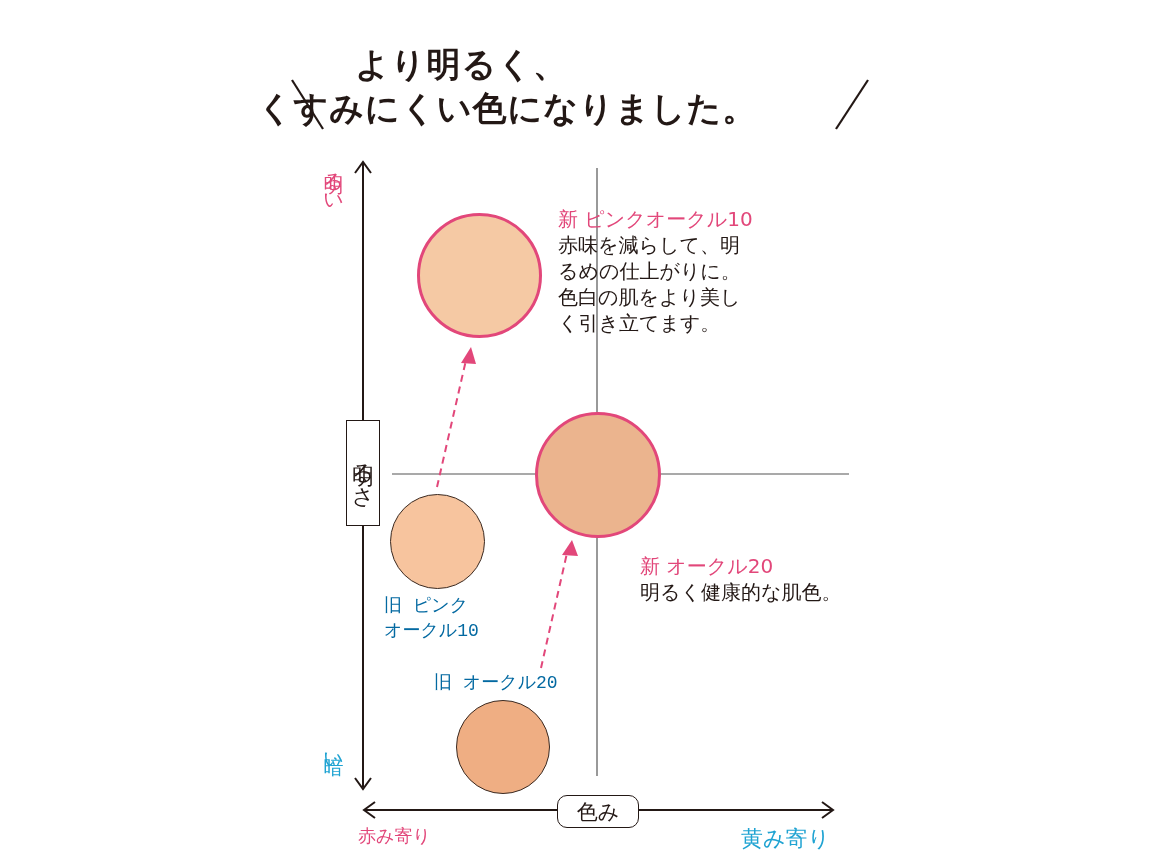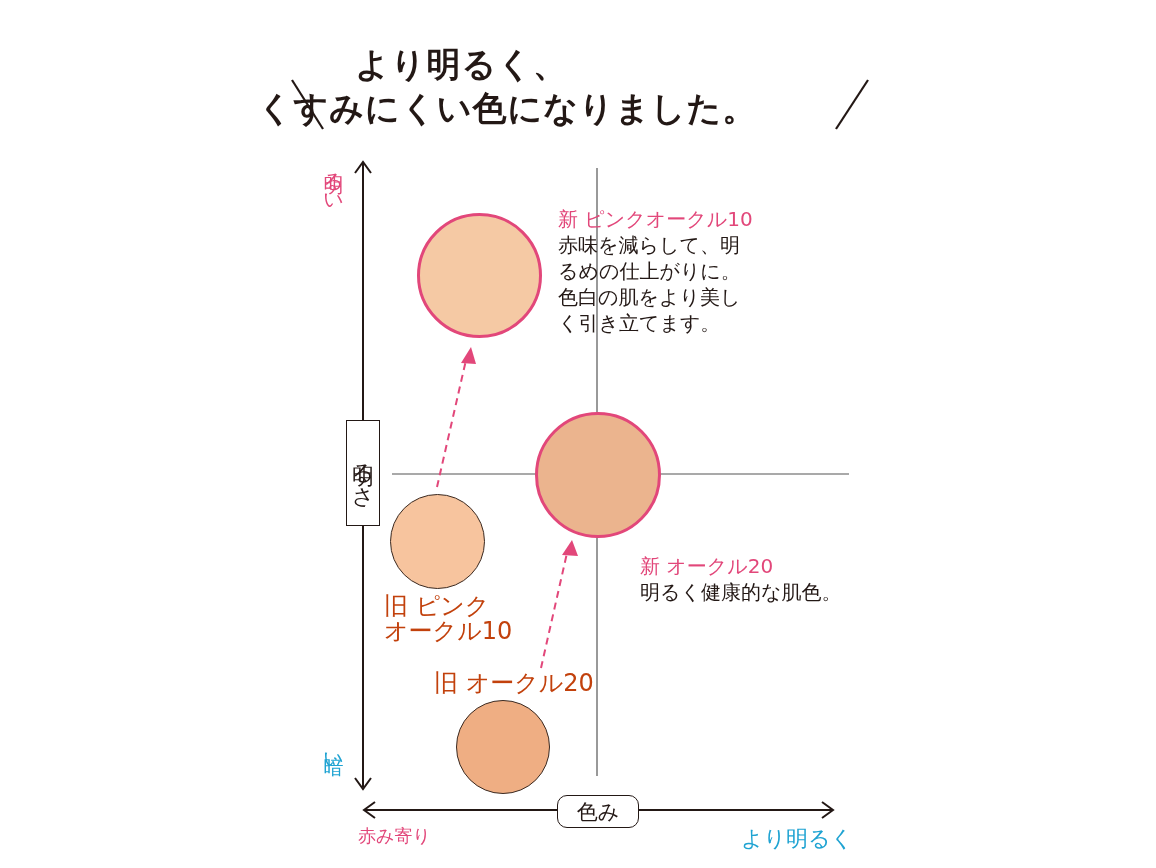--- a/index.html
+++ b/index.html
@@ -9,21 +9,21 @@
   .title { left: 0; width: 923px; text-align: center; font-weight: bold; font-size: 34px; line-height: 44px; color: #231815; letter-spacing: 1px; }
   .title1 { top: 42px; }
   .title2 { top: 86px; margin-left: 46px; }
   .vlabel { writing-mode: vertical-rl; text-orientation: upright; font-size: 20px; letter-spacing: -1px; }
   .pink { color: #e2477a; }
   .cyan { color: #1fa3d2; }
   .box { background: #fff; border: 1.5px solid #231815; font-size: 21px; display: flex; align-items: center; justify-content: center; }
   .circle { border-radius: 50%; box-sizing: border-box; }
   .desc { font-size: 20px; line-height: 26px; color: #231815; }
   .desc .head { color: #e2477a; display: block; }
-  .old-label { font-size: 24px; line-height: 25px; color: #c2410c; }
+  .old-label { font-size: 18px; line-height: 25px; color: #0369a1; font-family: Liberation Mono, monospace; }
   svg { position: absolute; left: 0; top: 0; }
 </style>
 </head>
 <body>
 
 <div class="abs title title1">より明るく、</div>
 <div class="abs title title2">くすみにくい色になりました。</div>
 
 <svg width="1156" height="868" viewBox="0 0 1156 868">
 
@@ -50,21 +50,21 @@
 <div class="abs vlabel pink" style="left:321px; top:160px;">明るい</div>
 <div class="abs vlabel cyan" style="left:321px; top:740px;">暗い</div>
 <div class="abs box" style="left:346px; top:420px; width:32px; height:104px;">
   <span class="vlabel" style="font-size:22px;">明るさ</span>
 </div>
 
 <div class="abs box" style="left:557px; top:795px; width:80px; height:31px;border-radius:10px;">
   <span>色み</span>
 </div>
 <div class="abs pink" style="left:358px; top:824px; font-size:18px;">赤み寄り</div>
-<div class="abs cyan" style="left:741px; top:824px; font-size:22px;">より明るく</div>
+<div class="abs cyan" style="left:741px; top:824px; font-size:22px;">黄み寄り</div>
 
 <div class="abs circle" style="left:417px; top:213px; width:125px; height:125px; background:#f5c9a4; border:3px solid #e2477a;"></div>
 <div class="abs circle" style="left:535px; top:412px; width:126px; height:126px; background:#ebb48e; border:3px solid #e2477a;"></div>
 <div class="abs circle" style="left:390px; top:494px; width:95px; height:95px; background:#f7c49e; border:1.2px solid #3a2a22;"></div>
 <div class="abs circle" style="left:456px; top:700px; width:94px; height:94px; background:#efae83; border:1.2px solid #3a2a22;"></div>
 
 <div class="abs desc" style="left:558px; top:206px;">
   <span class="head">新 ピンクオークル10</span>
   <div>赤味を減らして、明</div>
   <div>るめの仕上がりに。</div>

